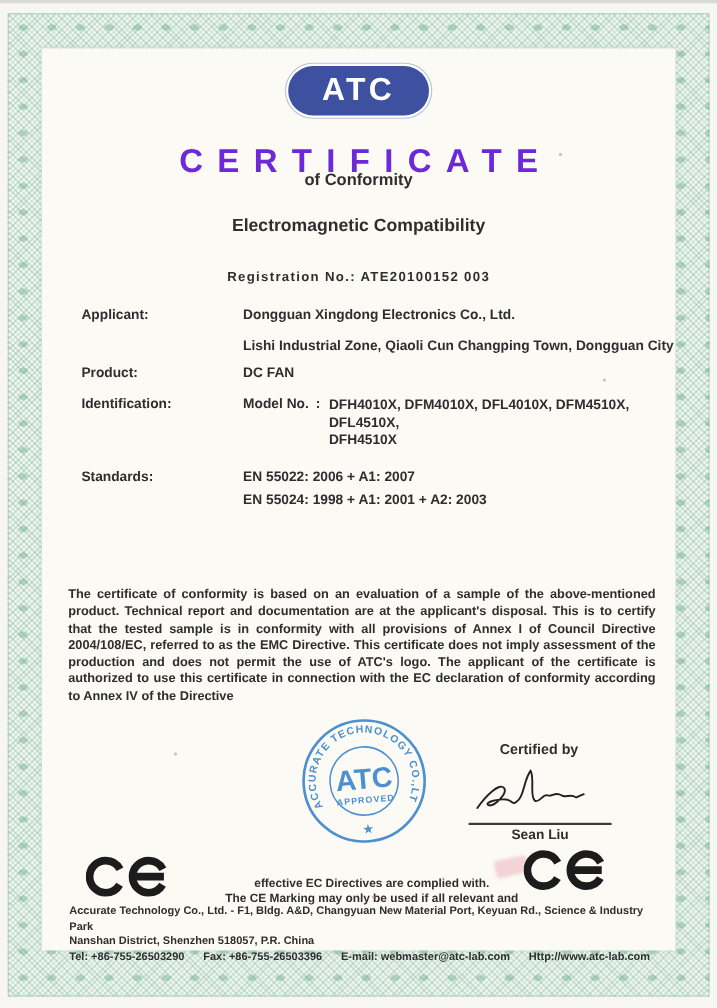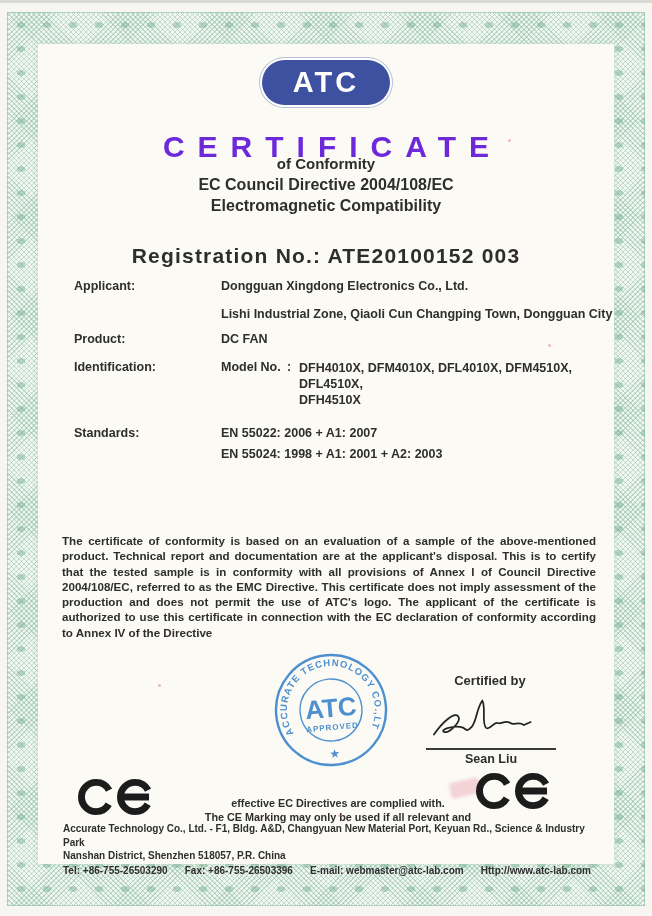--- a/index.html
+++ b/index.html
@@ -33,21 +33,21 @@
     position:absolute; top:16px; left:50%; transform:translateX(-50%);
     width:128px; height:45px; border-radius:23px;
     display:flex; align-items:center; justify-content:center;
     box-shadow:0 0 0 2px #ffffff, 0 0 0 3px rgba(61,81,160,0.35);
   }
   .logo span { color:#fff; font-size:29px; font-weight:800; letter-spacing:3px; }
   .title    { top:86px;  font-size:30px; font-weight:700; letter-spacing:13px; text-indent:13px; color:#6d28d9; }
   .subtitle { top:111px; font-size:15px; font-weight:700; }
   .dir1     { top:132px; font-size:16px; font-weight:700; }
   .dir2     { top:153px; font-size:16px; font-weight:700; }
-  .reg      { top:200px; font-size:21px; font-weight:700; letter-spacing:1.2px; }
+  .reg      { top:200px; font-size:12px; font-weight:700; letter-spacing:1.2px; }
 
   
   .flabel { position:absolute; left:36px;  font-size:12.5px; font-weight:700; }
   .fval   { position:absolute; left:143px; font-size:12.5px; font-weight:700;padding-left:40px; }
   .colon  { position:absolute; left:249px; font-size:12.5px; font-weight:700; }
   .models { position:absolute; left:261px; width:300px; font-size:12.5px; font-weight:700; line-height:16px; }
 
   .paragraph {
     position:absolute; left:24px; right:18px; top:489px;
     font-size:11.6px; font-weight:700; line-height:15.3px; text-align:justify;
@@ -84,21 +84,20 @@
 
 <div class="page">
   <div class="border-band"></div>
   <div class="inner">
 
     <div class="logo" style="background:#3d51a0">
       <span>ATC</span>
     </div>
     <div class="abs ctr title">CERTIFICATE</div>
     <div class="abs ctr subtitle">of Conformity</div>
-    <div class="abs ctr dir1">EC Council Directive 2004/108/EC</div>
     <div class="abs ctr dir2">Electromagnetic Compatibility</div>
     <div class="abs ctr reg">Registration No.: ATE20100152 003</div>
 
     <div class="flabel" style="top:235px">Applicant:</div>
     <div class="fval" style="top:235px">Dongguan Xingdong Electronics Co., Ltd.</div>
     <div class="fval" style="top:263px">Lishi Industrial Zone, Qiaoli Cun Changping Town, Dongguan City</div>
 
     <div class="flabel" style="top:288px">Product:</div>
     <div class="fval" style="top:288px">DC FAN</div>
 

